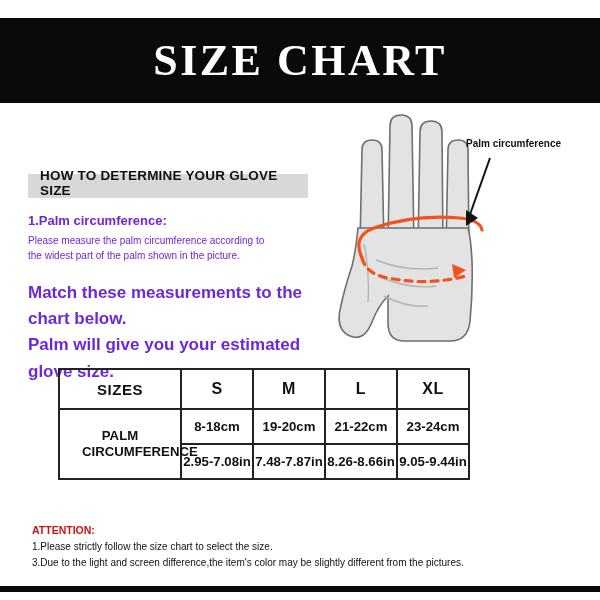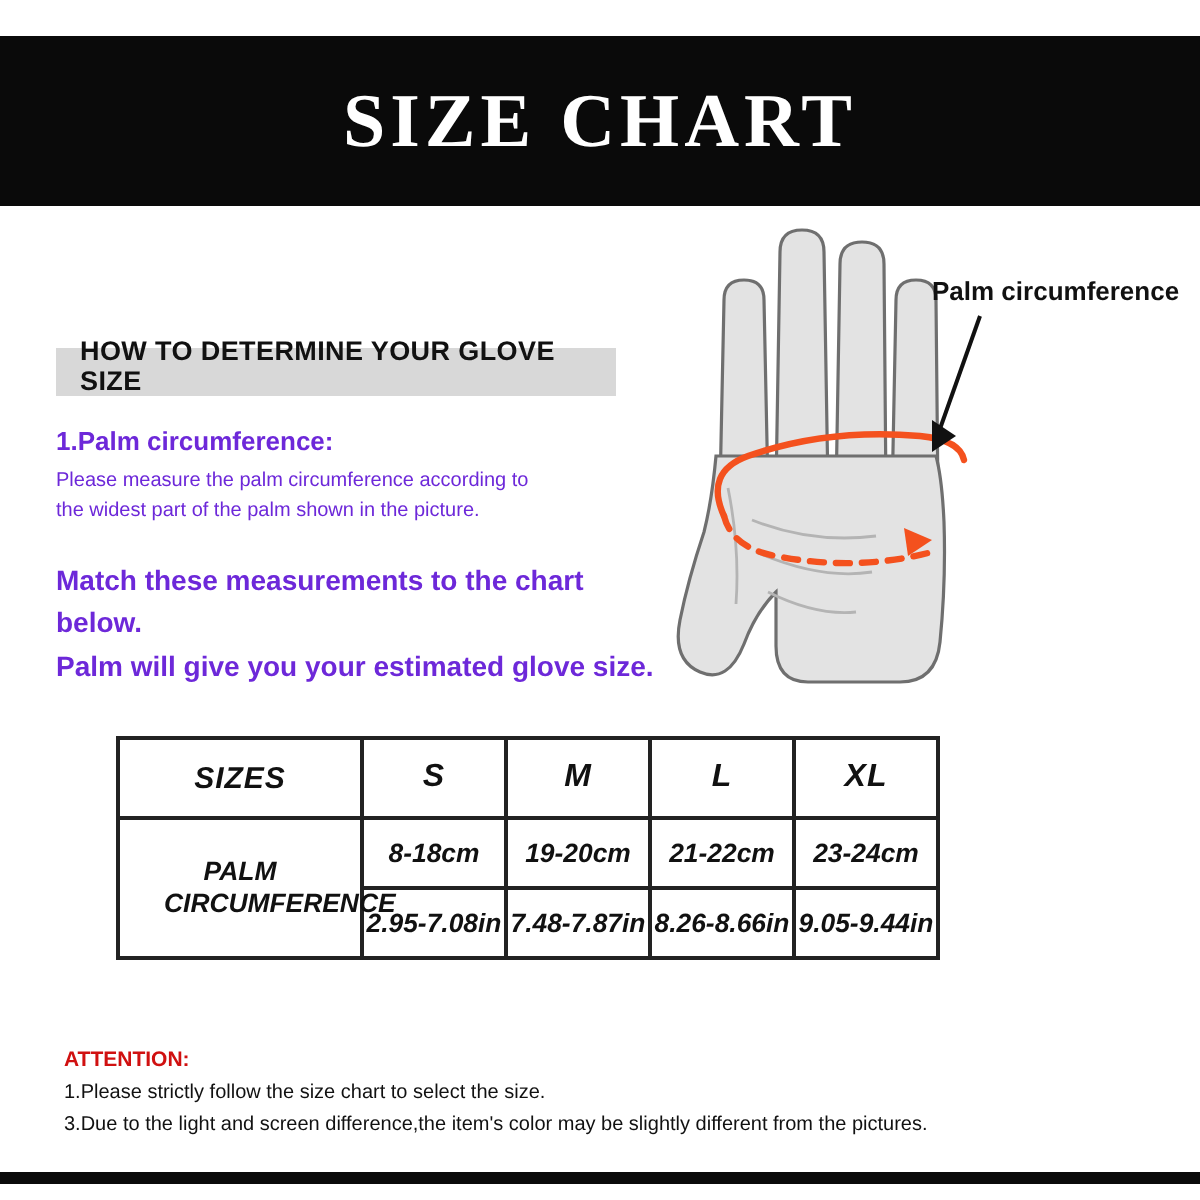--- a/index.html
+++ b/index.html
@@ -30,21 +30,21 @@
     height: 85px;
     background: #0a0a0a;
     display: flex;
     align-items: center;
     justify-content: center;
   }
   .header-title {
     color: #ffffff;
     font-family: "Liberation Serif", serif;
     font-weight: bold;
-    font-size: 38px;
+    font-size: 44px;
     letter-spacing: 2.5px;
     line-height: 1;
   }
 
   
   .howto-bar {
     position: absolute;
     left: 28px;
     top: 174px;
     width: 280px;
@@ -77,59 +77,58 @@
   .instr-body {
     font-size: 10px;
     font-weight: normal;
     line-height: 1.5;
     margin: 0;
   }
   .instr-gap {
     height: 17px;
   }
   .instr-strong {
-    font-size: 14px;
+    font-size: 17px;
     font-weight: bold;
     line-height: 1.55;
     margin: 0;
   }
 
   
   .hand-wrap {
     position: absolute;
     left: 318px;
     top: 110px;
     width: 270px;
     height: 240px;
   }
   .hand-wrap svg {
     display: block;
   }
   .callout-label {
     position: absolute;
     left: 148px;
     top: 28px;
-    font-size: 13px;
+    font-size: 10px;
     font-weight: bold;
     color: #111111;
     white-space: nowrap;
   }
 
   
   .table-wrap {
     position: absolute;
     left: 58px;
     top: 368px;
     width: 487px;
   }
   table.size-table {
     border-collapse: collapse;
     width: 412px;
     table-layout: fixed;
-    font-style: italic;
   }
   table.size-table th,
   table.size-table td {
     border: 2px solid #222222;
     text-align: center;
     color: #111111;
     font-weight: bold;
   }
   table.size-table th {
     font-size: 16px;

